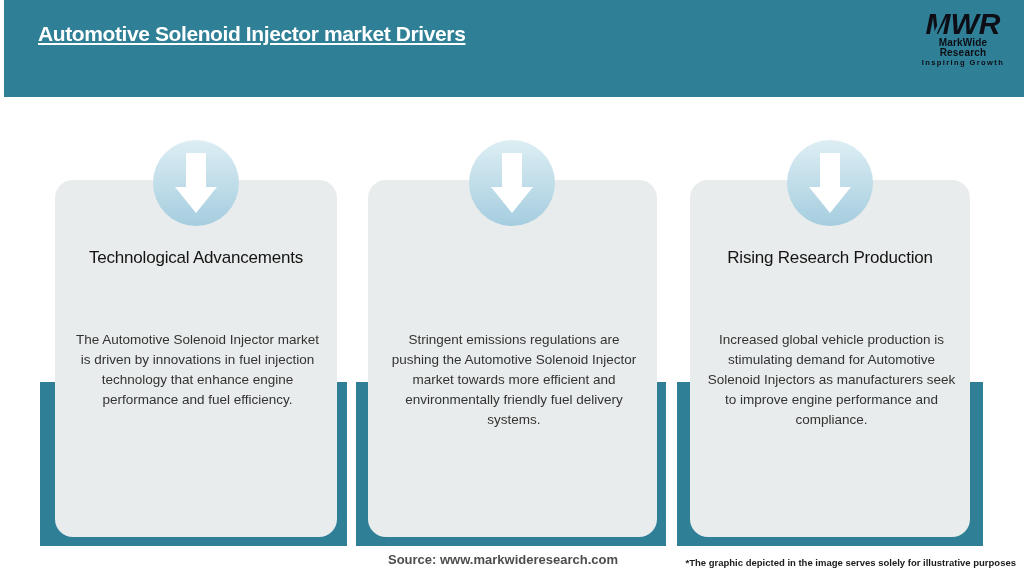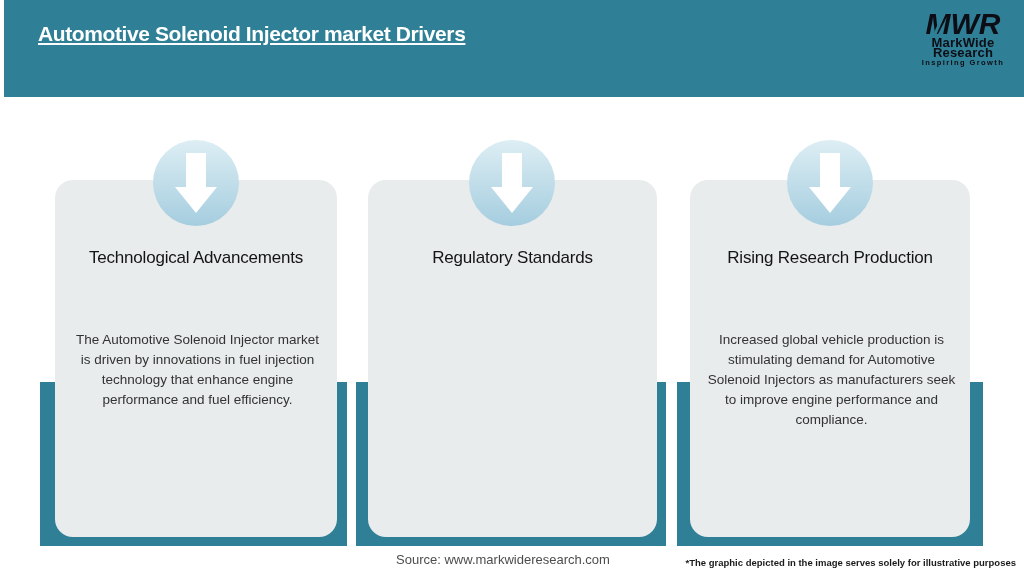--- a/index.html
+++ b/index.html
@@ -34,21 +34,21 @@
   }
   .logo-acronym{
     position:relative;display:inline-block;
     font-size:30px;font-weight:bold;font-style:italic;letter-spacing:0px;
     line-height:28px;
   }
   .logo-slash{
     position:absolute;left:12px;top:2px;width:3px;height:24px;
     background:var(--teal);transform:rotate(24deg);
   }
-  .logo-name{font-size:13px;font-weight:bold;letter-spacing:0.2px;line-height:10px;}
+  .logo-name{font-size:10px;font-weight:bold;letter-spacing:0.2px;line-height:10px;}
   .logo-tagline{font-size:7.5px;font-weight:bold;letter-spacing:1.4px;line-height:9px;}
   
   .backing{position:absolute;top:382px;height:164px;background:var(--teal);}
   .backing.b1{left:40px;width:307px;}
   .backing.b2{left:356px;width:310px;}
   .backing.b3{left:677px;width:306px;}
   .card{
     position:absolute;top:180px;height:357px;background:var(--card-bg);
     border-radius:18px;
   }
@@ -69,21 +69,21 @@
     background:linear-gradient(180deg,var(--circle-top) 0%,var(--circle-bottom) 100%);
     display:flex;align-items:flex-start;justify-content:center;
   }
   .circle.ci1{left:153px;}
   .circle.ci2{left:469px;}
   .circle.ci3{left:787px;}
   .circle svg{margin-top:13px;display:block;}
   
   .source{
     position:absolute;left:330px;top:552px;width:346px;text-align:center;
-    font-size:13px;font-weight:normal;color:var(--source-ink);
+    font-size:13px;font-weight:bold;color:var(--source-ink);
   }
   .disclaimer{
     position:absolute;right:8px;top:557px;
     font-size:9.5px;font-weight:600;color:#1a1a1a;
   }
 </style>
 </head>
 <body>
 
 <div class="header">
@@ -101,21 +101,25 @@
 
 <div class="card c1">
   <div class="card-title">Technological Advancements</div>
   <div class="card-body">The Automotive Solenoid Injector market
 is driven by innovations in fuel injection
 technology that enhance engine
 performance and fuel efficiency.</div>
 </div>
 
 <div class="card c2">
-  <div class="card-title">Regulatory Standards</div>
+  <div class="card-body">Stringent emissions regulations are
+pushing the Automotive Solenoid Injector
+market towards more efficient and
+environmentally friendly fuel delivery
+systems.</div>
 </div>
 
 <div class="card c3">
   <div class="card-title">Rising Research Production</div>
   <div class="card-body">Increased global vehicle production is
 stimulating demand for Automotive
 Solenoid Injectors as manufacturers seek
 to improve engine performance and
 compliance.</div>
 </div>

